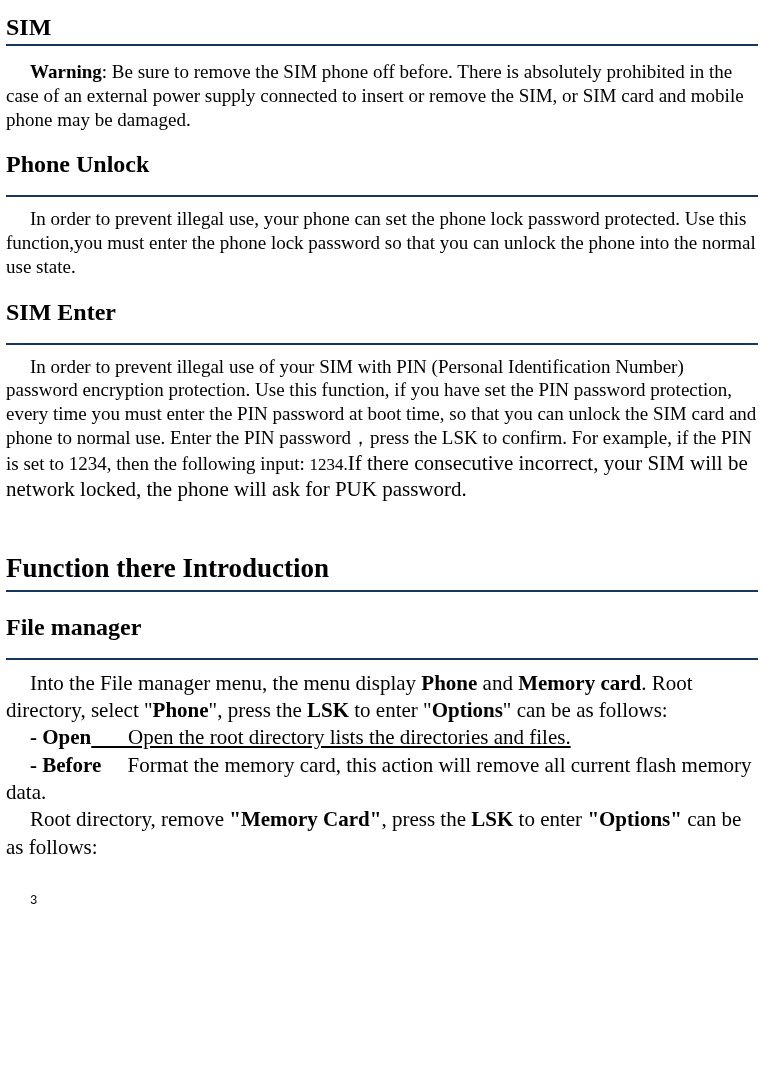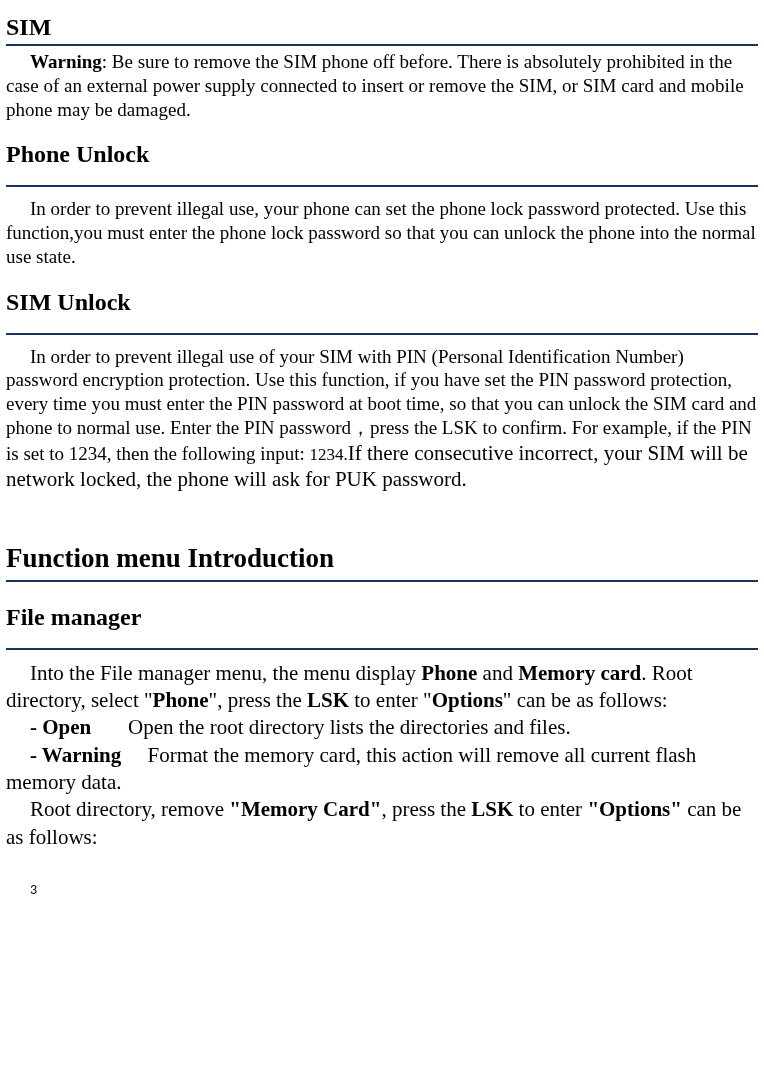--- a/index.html
+++ b/index.html
@@ -15,21 +15,21 @@
       background: #fff;
       width: 764px;
       padding: 8px 6px 20px 6px;
     }
     h2 {
       font-size: 24px;
       font-weight: bold;
       border-bottom: 2px solid #17365d;
       padding-bottom: 2px;
       margin-top: 4px;
-      margin-bottom: 4px;
+      margin-bottom: 14px;
     }
     h1.major {
       font-size: 27px;
       font-weight: bold;
       border-bottom: 2px solid #17365d;
       padding-bottom: 4px;
       margin-top: 50px;
       margin-bottom: 20px;
     }
     h2.sub {
@@ -74,38 +74,38 @@
   <p class="para">
     <span style="display:inline-block; width:24px;"></span><span class="bold">Warning</span><span>: Be sure to remove the SIM phone off before. There is absolutely prohibited in the case of an external power supply connected to insert or remove the SIM, or SIM card and mobile phone may be damaged.</span>
   </p>
 </div>
 
 <h2 class="sub">Phone Unlock</h2>
 <div class="section-gap">
   <p class="para indent">In order to prevent illegal use, your phone can set the phone lock password protected. Use this function,you must enter the phone lock password so that you can unlock the phone into the normal use state.</p>
 </div>
 
-<h2 class="sub">SIM Unlock</h2>
+<h2 class="sub">SIM Enter</h2>
 <div class="section-gap">
   <p class="para">
     <span style="display:inline-block; width:24px;"></span><span>In order to prevent illegal use of your SIM with PIN (Personal Identification Number) password encryption protection. Use this function, if you have set the PIN password protection, every time you must enter the PIN password at boot time, so that you can unlock the SIM card and phone to normal use. Enter the PIN password，press the LSK to confirm. For example, if the PIN is set to 1234, then the following input: </span><span style="font-size:17px;">1234.</span><span class="large-text">If there consecutive incorrect, your SIM will be network locked, the phone will ask for PUK password.</span>
   </p>
 </div>
 
-<h1 class="major">Function menu Introduction</h1>
+<h1 class="major">Function there Introduction</h1>
 
 <h2 class="sub">File manager</h2>
 <div>
   <p class="file-para">
     <span style="display:inline-block; width:24px;"></span><span>Into the File manager menu, the menu display </span><span class="bold">Phone</span><span> and </span><span class="bold">Memory card</span><span>. Root directory, select "</span><span class="bold">Phone</span><span>", press the </span><span class="bold">LSK</span><span> to enter "</span><span class="bold">Options</span><span>" can be as follows:</span>
   </p>
   <p class="file-para">
-    <span style="display:inline-block; width:24px;"></span><span class="bold">- Open</span><span style="white-space: pre;">       Open the root directory lists the directories and files.</span>
+    <span style="display:inline-block; width:24px;"></span><span class="bold">- Open</span><span style="white-space: pre; text-decoration: underline;">       Open the root directory lists the directories and files.</span>
   </p>
   <p class="file-para">
-    <span style="display:inline-block; width:24px;"></span><span class="bold">- Warning</span><span style="white-space: pre-wrap;">     Format the memory card, this action will remove all current flash memory data.</span>
+    <span style="display:inline-block; width:24px;"></span><span class="bold">- Before</span><span style="white-space: pre-wrap;">     Format the memory card, this action will remove all current flash memory data.</span>
   </p>
   <p class="file-para">
     <span style="display:inline-block; width:24px;"></span><span>Root directory, remove </span><span class="bold">"Memory Card"</span><span>, press the </span><span class="bold">LSK</span><span> to enter </span><span class="bold">"Options"</span><span> can be as follows:</span>
   </p>
 </div>
 
 <div class="page-num">3</div>
 
 </body></html>

